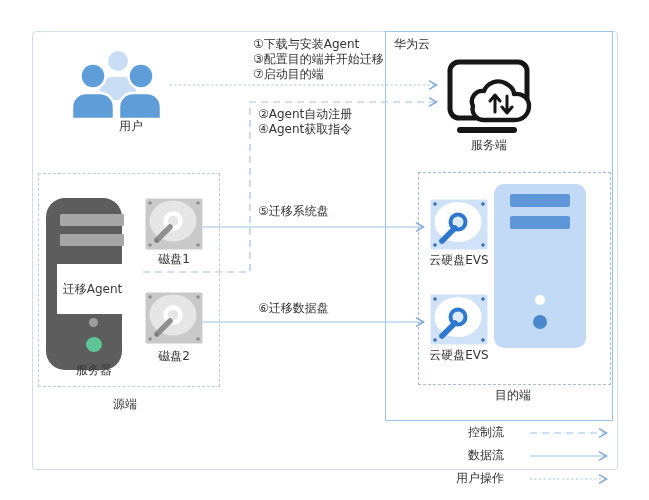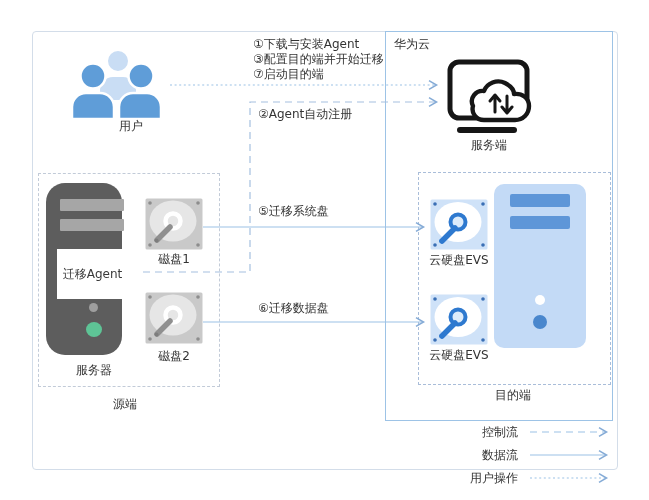--- a/index.html
+++ b/index.html
@@ -6,37 +6,37 @@
   #canvas{position:relative;width:649px;height:500px;background:#ffffff;overflow:hidden;
           font-family:"DejaVu Sans","Liberation Sans",sans-serif;color:#333;}
   .abs{position:absolute;}
   .lbl{font-size:12px;color:#333;line-height:13px;white-space:nowrap;}
   .center{text-align:center;}
   .outer-frame{left:32px;top:31px;width:584px;height:437px;border:1px solid #d3dde9;border-radius:4px;}
   .hw-box{left:385px;top:31px;width:226px;height:388px;border:1px solid #9dc3e6;}
   .hw-label{left:8px;top:4px;font-size:12px;color:#333;text-align:right;}
   .zone-src{left:38px;top:173px;width:180px;height:212px;border:1px dashed #c2cbd8;}
   .zone-dst{left:418px;top:172px;width:191px;height:211px;border:1px dashed #a9bdd9;}
-  .tower{left:46px;top:183px;width:76px;height:172px;background:#5d5d5d;border-radius:19px;}
+  .tower{left:46px;top:198px;width:76px;height:172px;background:#5d5d5d;border-radius:19px;}
   .tower .bar{position:absolute;left:14px;width:64px;height:12px;background:#a6a6a6;border-radius:1px;}
   .tower .bar.b1{top:16px;} .tower .bar.b2{top:36px;}
   .agent-panel{position:absolute;left:11px;top:66px;width:71px;height:50px;background:#ffffff;
                display:flex;align-items:center;justify-content:center;}
   .agent-panel span{font-size:12px;color:#3a3a3a;}
   .led-small{position:absolute;left:43px;top:120px;width:9px;height:9px;border-radius:50%;background:#9e9e9e;}
   .led-green{position:absolute;left:40px;top:139px;width:16px;height:15px;border-radius:50%;background:#5ec496;}
   .ecs-tower{left:494px;top:184px;width:92px;height:164px;background:#c3daf6;border-radius:10px;}
   .ecs-tower .bar{position:absolute;left:16px;width:60px;height:13px;background:#5e96d8;border-radius:2px;}
   .ecs-tower .bar.b1{top:10px;} .ecs-tower .bar.b2{top:32px;}
   .ecs-dot-white{position:absolute;left:41px;top:111px;width:10px;height:10px;border-radius:50%;background:#ffffff;}
   .ecs-dot-blue{position:absolute;left:39px;top:131px;width:14px;height:14px;border-radius:50%;background:#4a87cd;}
   .ann{font-size:12px;color:#333;line-height:15px;white-space:nowrap;}
   .ann span{display:block;}
-  .legend-row{position:absolute;right:33px;width:210px;height:13px;display:flex;
-              justify-content:flex-end;gap:10px;}
+  .legend-row{position:absolute;right:33px;width:210px;height:13px;display:flex;align-items:center;
+              justify-content:flex-end;gap:24px;}
   .legend-row .lbl{font-size:12px;}
   svg{display:block;}
 </style>
 </head>
 <body>
 
 <div id="canvas">
 
   <div class="abs outer-frame"></div>
   <div class="abs hw-box">
@@ -164,20 +164,21 @@
 
   <div class="abs lbl center" style="left:488px;top:389px;width:50px;">目的端</div>
 
   <div class="abs ann" style="left:253px;top:37px;">
     <span>①下载与安装Agent</span>
     <span>③配置目的端并开始迁移</span>
     <span>⑦启动目的端</span>
   </div>
   <div class="abs ann" style="left:258px;top:107px;">
     <span>②Agent自动注册</span>
+    <span>④Agent获取指令</span>
   </div>
   <div class="abs ann" style="left:258px;top:204px;">⑤迁移系统盘</div>
   <div class="abs ann" style="left:258px;top:301px;">⑥迁移数据盘</div>
 
   <div class="legend-row" style="top:426px;">
     <span class="lbl">控制流</span>
     <svg width="88" height="12">
       <defs>
           <marker id="arwl1" viewBox="0 0 10 10" refX="7.5" refY="5" markerWidth="9" markerHeight="9" orient="auto">
         <path d="M1,1 L8,5 L1,9" fill="none" stroke="#85abd6" stroke-width="1.4"></path>

